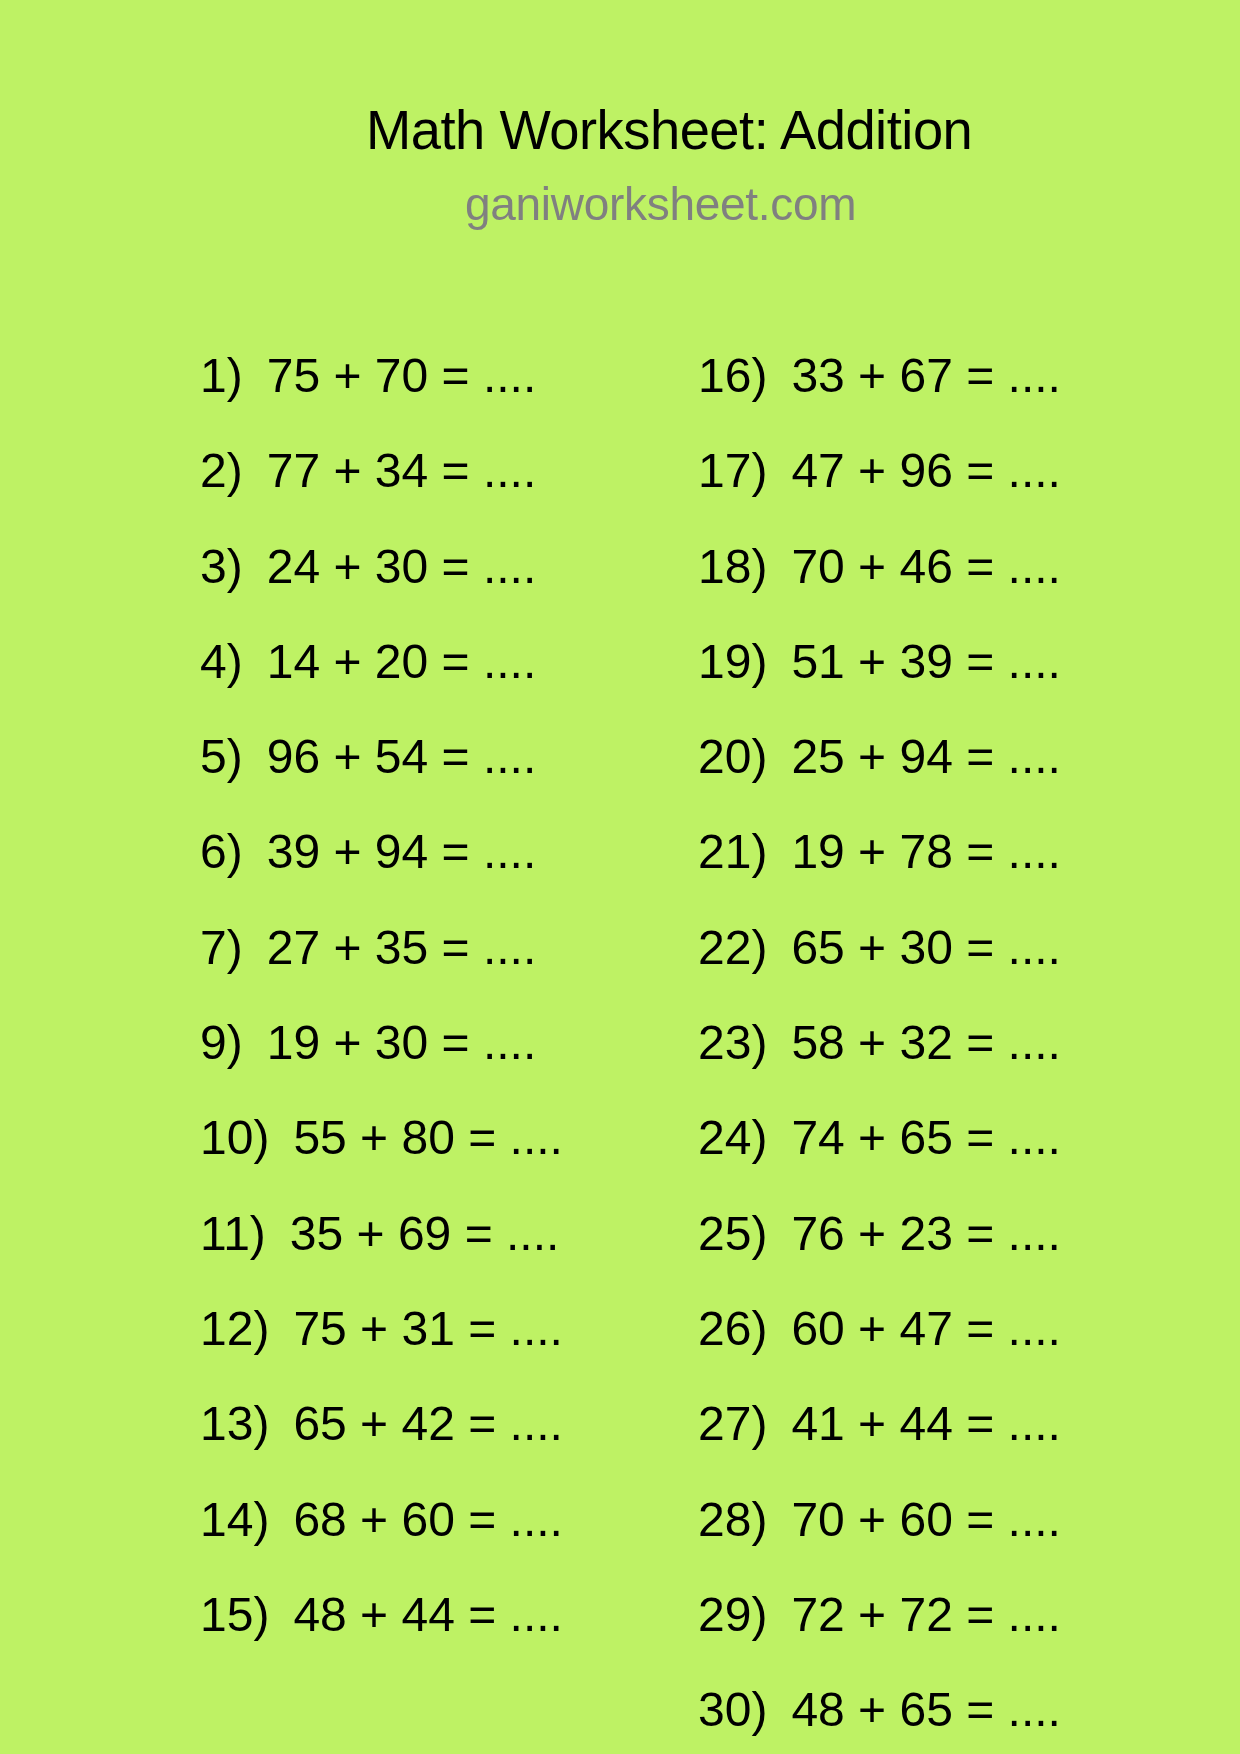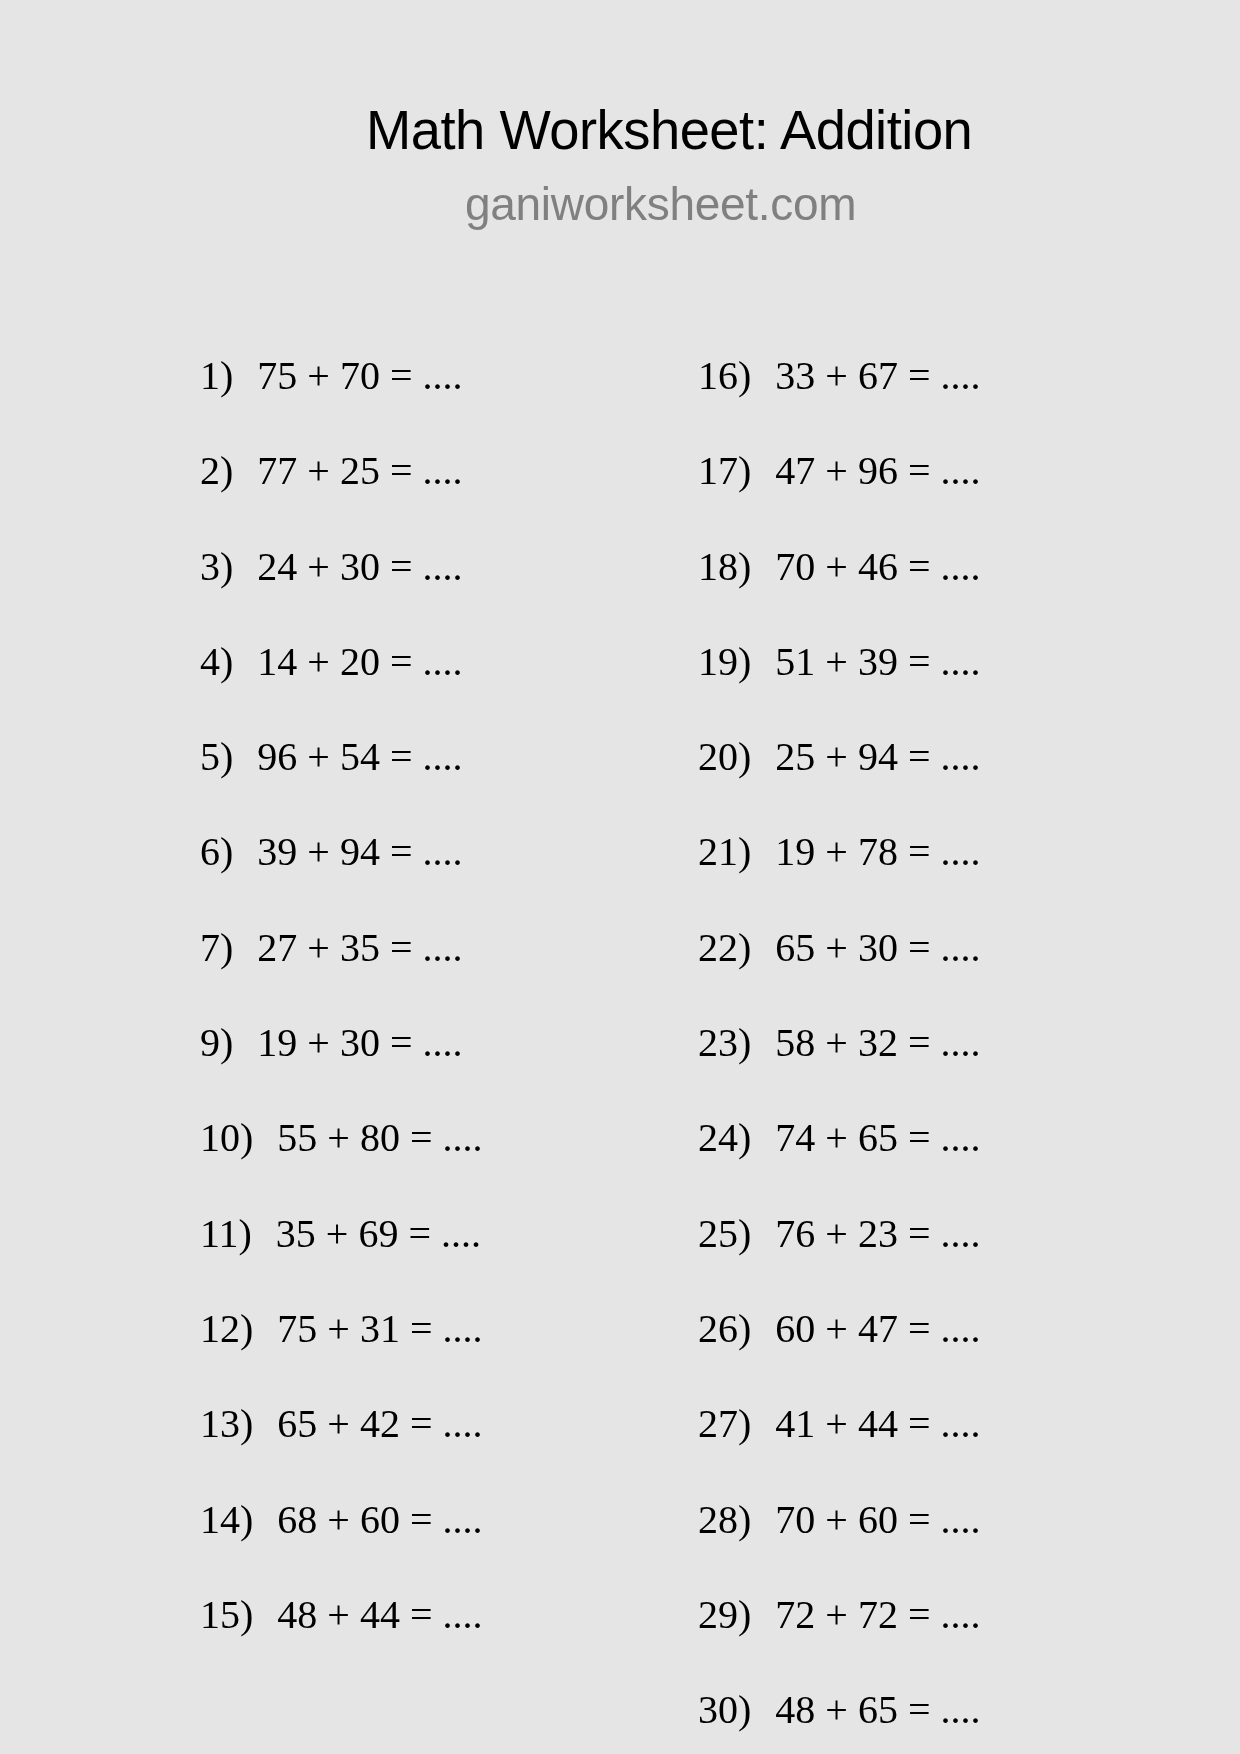--- a/index.html
+++ b/index.html
@@ -13,21 +13,21 @@
       position: relative;
       overflow: hidden;
       font-family: "Liberation Sans", sans-serif;
       color: #000000;
     }
     .page {
       position: absolute;
       left: 0; top: 0;
       width: 1240px;
       height: 1754px;
-      background: #e5e5e5;
+      background: #bef264;
     }
     .title {
       position: absolute;
       left: 366px;
       top: 98px;
       width: 690px;
       font-size: 56px;
       line-height: 64px;
       white-space: nowrap;
       letter-spacing: -0.5px;
@@ -45,38 +45,37 @@
       letter-spacing: -0.3px;
     }
     .column {
       position: absolute;
       top: 352px;
     }
     .col-left { left: 200px; }
     .col-right { left: 698px; }
     .problem {
       height: 95.3px;
-      font-size: 40px;
+      font-size: 48px;
       line-height: 48px;
       white-space: nowrap;
-      font-family: Liberation Serif, serif;
     }
     .problem .num { }
     .problem .expr { margin-left: 24px; }
   </style>
 </head>
 <body>
 
 <div class="page">
   <div class="title">Math Worksheet: Addition</div>
   <div class="subtitle">ganiworksheet.com</div>
 
   <div class="column col-left">
     <div class="problem"><span class="num">1)</span><span class="expr">75 + 70 = ....</span></div>
-    <div class="problem"><span class="num">2)</span><span class="expr">77 + 25 = ....</span></div>
+    <div class="problem"><span class="num">2)</span><span class="expr">77 + 34 = ....</span></div>
     <div class="problem"><span class="num">3)</span><span class="expr">24 + 30 = ....</span></div>
     <div class="problem"><span class="num">4)</span><span class="expr">14 + 20 = ....</span></div>
     <div class="problem"><span class="num">5)</span><span class="expr">96 + 54 = ....</span></div>
     <div class="problem"><span class="num">6)</span><span class="expr">39 + 94 = ....</span></div>
     <div class="problem"><span class="num">7)</span><span class="expr">27 + 35 = ....</span></div>
     <div class="problem"><span class="num">9)</span><span class="expr">19 + 30 = ....</span></div>
     <div class="problem"><span class="num">10)</span><span class="expr">55 + 80 = ....</span></div>
     <div class="problem"><span class="num">11)</span><span class="expr">35 + 69 = ....</span></div>
     <div class="problem"><span class="num">12)</span><span class="expr">75 + 31 = ....</span></div>
     <div class="problem"><span class="num">13)</span><span class="expr">65 + 42 = ....</span></div>

